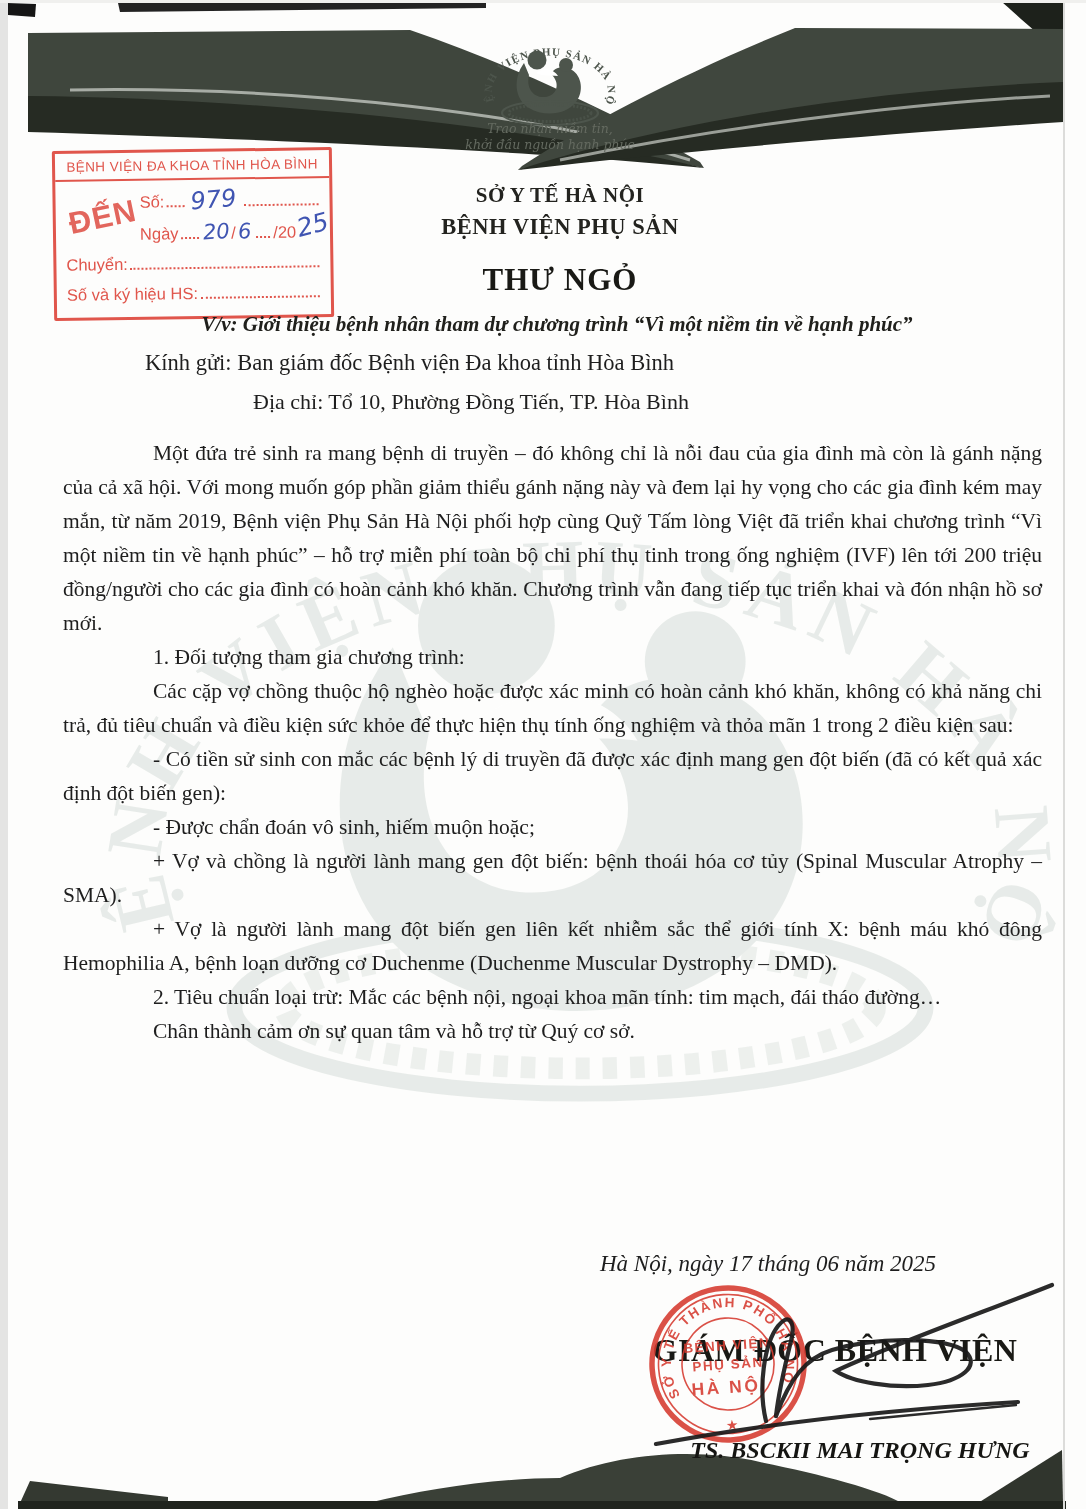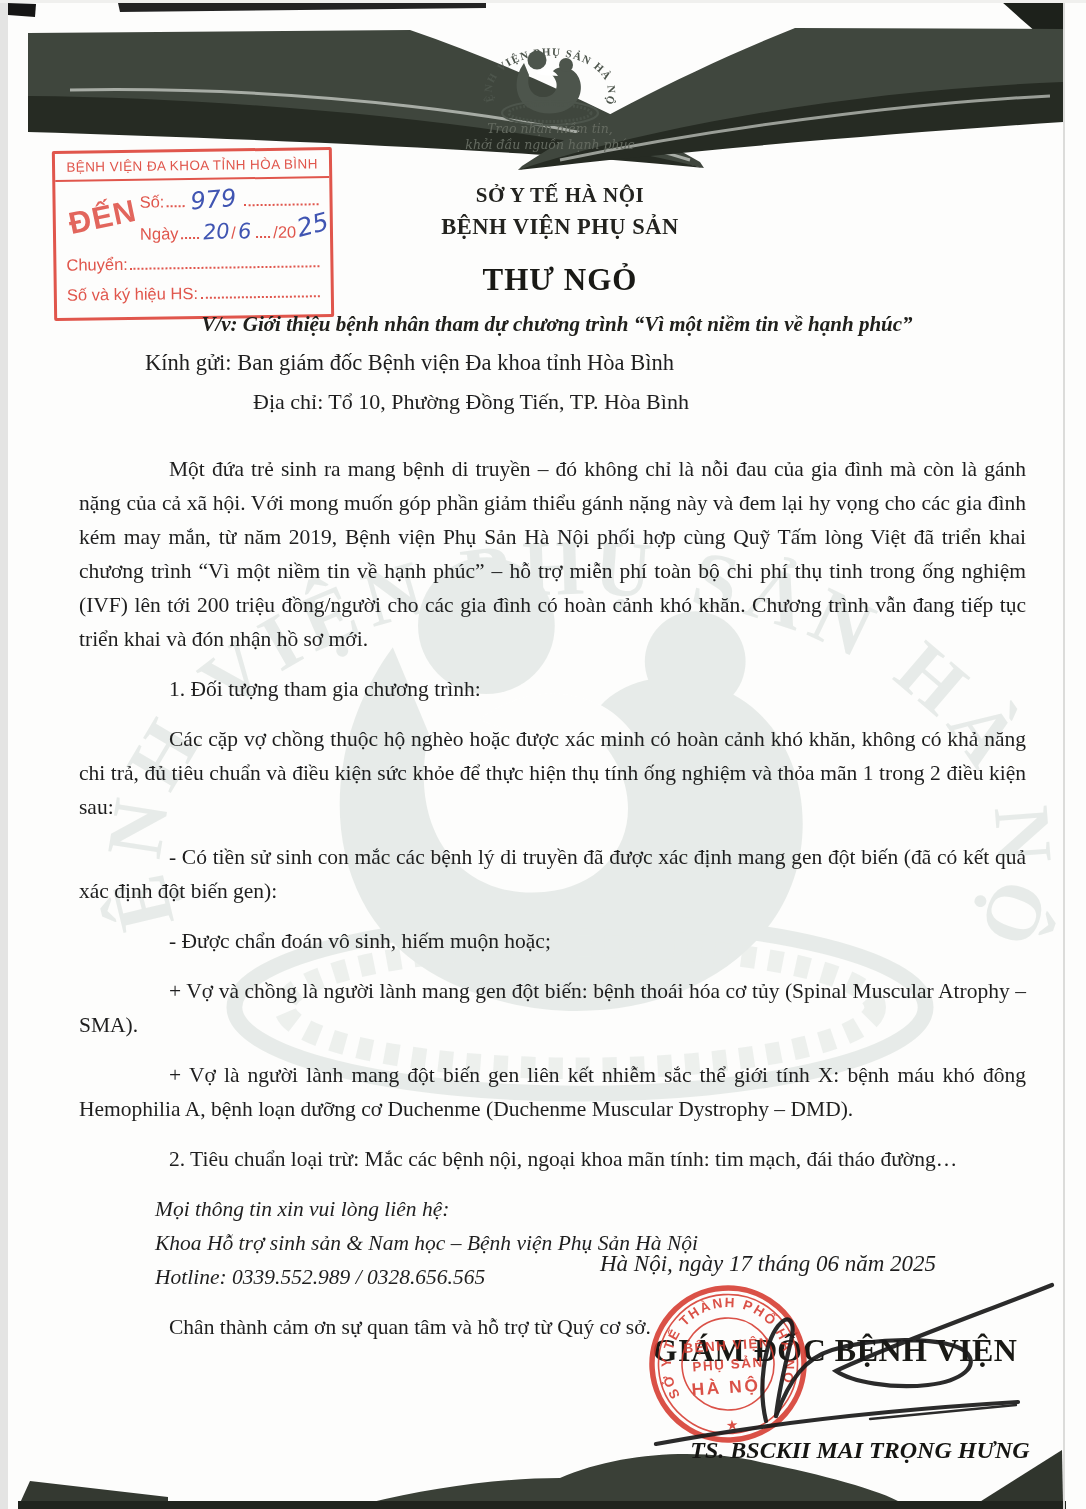--- a/index.html
+++ b/index.html
@@ -37,21 +37,21 @@
   
   .hdr-dept{left:30px;top:183px;width:1060px;text-align:center;font-size:21px;font-weight:bold;color:#23231f;letter-spacing:.5px;}
   .hdr-org{left:30px;top:214px;width:1060px;text-align:center;font-size:22.5px;font-weight:bold;color:#23231f;letter-spacing:.5px;}
   .doc-title{left:30px;top:262px;width:1060px;text-align:center;font-size:31px;font-weight:bold;letter-spacing:1px;color:#191915;}
   .subject{left:14px;top:312px;width:1086px;text-align:center;font-size:21px;font-weight:bold;font-style:italic;color:#20201c;}
   .kinh-gui{left:145px;top:350px;font-size:22.5px;}
   .dia-chi{left:253px;top:389px;font-size:22px;}
 
   
   .body-block{left:63px;top:436px;width:979px;font-size:21.5px;line-height:34px;text-align:justify;}
-  .body-block p{margin:16px;text-indent:90px;}
+  .body-block p{margin:0;text-indent:90px;}
   .contact{font-style:italic;margin-left:92px;}
   .contact div{white-space:nowrap;}
 
   
   .place-date{left:600px;top:1251px;width:450px;text-align:left;font-size:23px;font-style:italic;}
   .sig-title{left:610px;top:1284px;width:450px;text-align:center;font-size:32px;font-weight:bold;letter-spacing:.5px;color:#191915;margin-top:48px;}
   .sig-name{left:640px;top:1437px;width:440px;text-align:center;font-size:24px;font-weight:bold;font-style:italic;color:#151512;}
 
   .wm{color:#bcc8c2;opacity:.32;}
   .logo-small{color:#4d554c;}
@@ -156,25 +156,20 @@
 
   <div class="abs body-block">
     <p>Một đứa trẻ sinh ra mang bệnh di truyền – đó không chỉ là nỗi đau của gia đình mà còn là gánh nặng của cả xã hội. Với mong muốn góp phần giảm thiểu gánh nặng này và đem lại hy vọng cho các gia đình kém may mắn, từ năm 2019, Bệnh viện Phụ Sản Hà Nội phối hợp cùng Quỹ Tấm lòng Việt đã triển khai chương trình “Vì một niềm tin về hạnh phúc” – hỗ trợ miễn phí toàn bộ chi phí thụ tinh trong ống nghiệm (IVF) lên tới 200 triệu đồng/người cho các gia đình có hoàn cảnh khó khăn. Chương trình vẫn đang tiếp tục triển khai và đón nhận hồ sơ mới.</p>
     <p>1. Đối tượng tham gia chương trình:</p>
     <p>Các cặp vợ chồng thuộc hộ nghèo hoặc được xác minh có hoàn cảnh khó khăn, không có khả năng chi trả, đủ tiêu chuẩn và điều kiện sức khỏe để thực hiện thụ tính ống nghiệm và thỏa mãn 1 trong 2 điều kiện sau:</p>
     <p>- Có tiền sử sinh con mắc các bệnh lý di truyền đã được xác định mang gen đột biến (đã có kết quả xác định đột biến gen):</p>
     <p>- Được chẩn đoán vô sinh, hiếm muộn hoặc;</p>
     <p>+ Vợ và chồng là người lành mang gen đột biến: bệnh thoái hóa cơ tủy (Spinal Muscular Atrophy – SMA).</p>
     <p>+ Vợ là người lành mang đột biến gen liên kết nhiễm sắc thể giới tính X: bệnh máu khó đông Hemophilia A, bệnh loạn dưỡng cơ Duchenme (Duchenme Muscular Dystrophy – DMD).</p>
     <p>2. Tiêu chuẩn loại trừ: Mắc các bệnh nội, ngoại khoa mãn tính: tim mạch, đái tháo đường…</p>
-    <div class="contact">
-      <div>Mọi thông tin xin vui lòng liên hệ:</div>
-      <div>Khoa Hỗ trợ sinh sản &amp; Nam học – Bệnh viện Phụ Sản Hà Nội</div>
-      <div>Hotline: 0339.552.989 / 0328.656.565</div>
-    </div>
     <p>Chân thành cảm ơn sự quan tâm và hỗ trợ từ Quý cơ sở.</p>
   </div>
 
   <div class="abs place-date">Hà Nội, ngày 17 tháng 06 năm 2025</div>
   <div class="abs sig-title">GIÁM ĐỐC BỆNH VIỆN</div>
   <div class="abs sig-name">TS. BSCKII MAI TRỌNG HƯNG</div>
 
   <svg id="fg" class="abs" style="left:0;top:0;" width="1086" height="1509" viewBox="0 0 1086 1509">
     <g transform="translate(728,1364) rotate(-4)" opacity=".88">
       <circle r="76" fill="none" stroke="#d63a2f" stroke-width="5.5"></circle>

